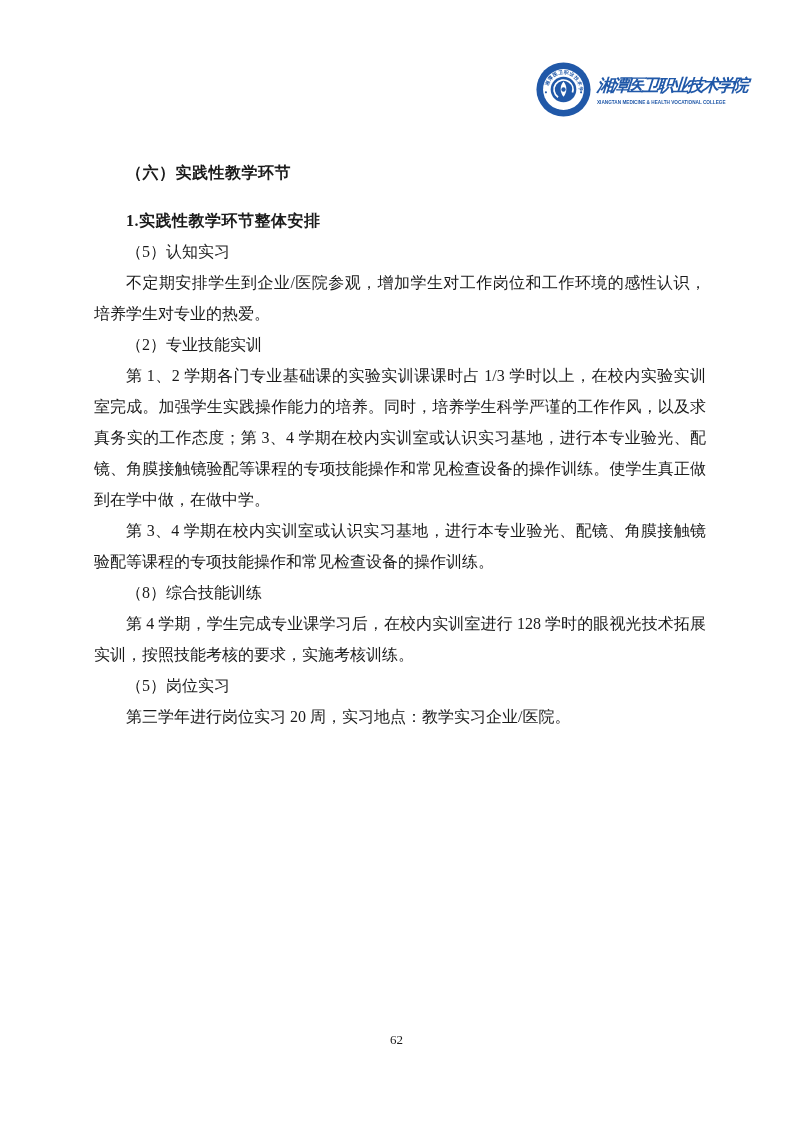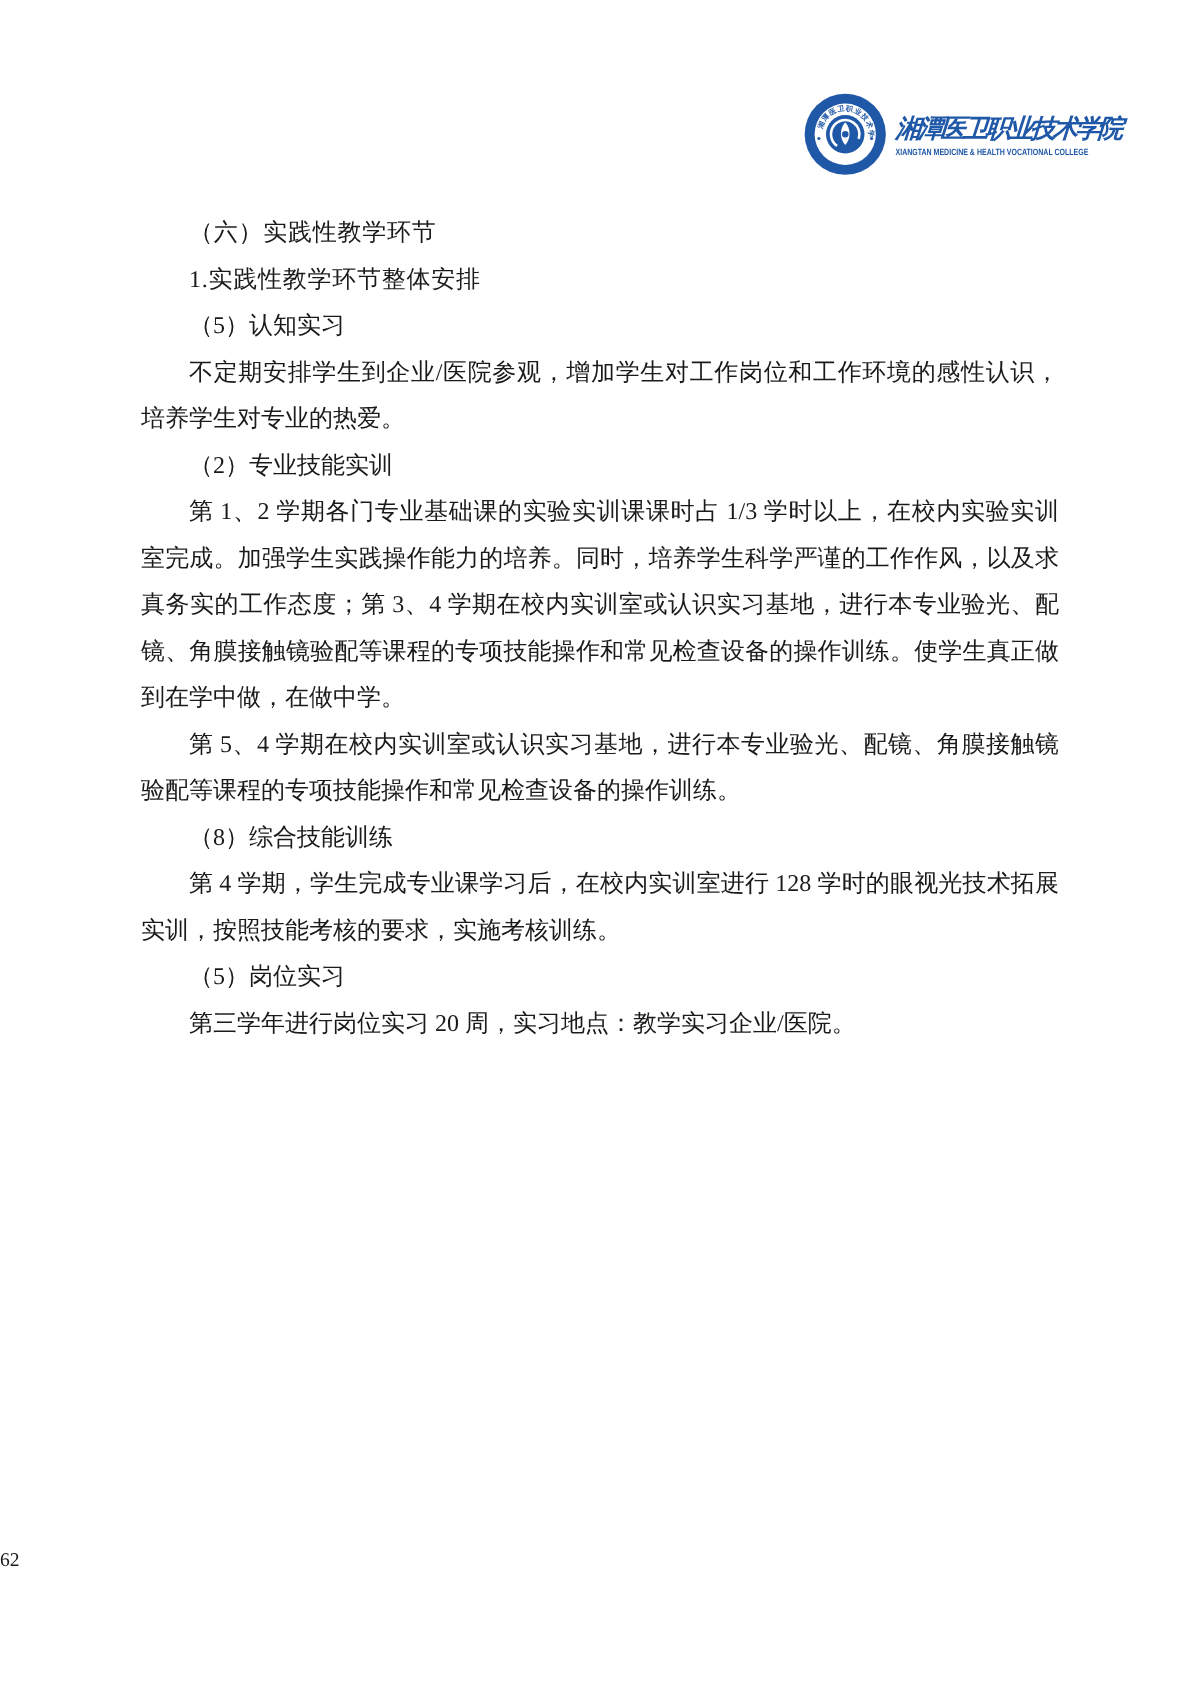--- a/index.html
+++ b/index.html
@@ -51,38 +51,40 @@
   .content {
     position: absolute;
     left: 94px;
     top: 140px;
     width: 612px;
     font-size: 16px;
     line-height: 31px;
     color: var(--ink, #1a1a1a);
   }
   .heading1, .heading2 {
-    font-weight: normal;
+    font-weight: bold;
     text-indent: 2em;
     letter-spacing: 0.5px;
+    margin-top: 17px;
   }
   .para {
     text-indent: 2em;
     text-align: justify;
   }
   .item {
     text-indent: 2em;
   }
 
   
   .page-number {
     position: absolute;
     top: 1032px;
     left: 0;
     width: 100%;
+    text-align: center;
     font-size: 13px;
     color: var(--ink, #1a1a1a);
   }
 </style>
 </head>
 <body>
 
 <div class="page">
 
   <div class="logo">
@@ -112,21 +114,21 @@
     <div class="heading1">（六）实践性教学环节</div>
     <div class="heading2">1.实践性教学环节整体安排</div>
 
 
     <p class="item">（5）认知实习</p>
     <p class="para">不定期安排学生到企业/医院参观，增加学生对工作岗位和工作环境的感性认识，培养学生对专业的热爱。</p>
 
     <p class="item">（2）专业技能实训</p>
     <p class="para">第 1、2 学期各门专业基础课的实验实训课课时占 1/3 学时以上，在校内实验实训室完成。加强学生实践操作能力的培养。同时，培养学生科学严谨的工作作风，以及求真务实的工作态度；第 3、4 学期在校内实训室或认识实习基地，进行本专业验光、配镜、角膜接触镜验配等课程的专项技能操作和常见检查设备的操作训练。使学生真正做到在学中做，在做中学。</p>
 
-    <p class="para">第 5、4 学期在校内实训室或认识实习基地，进行本专业验光、配镜、角膜接触镜验配等课程的专项技能操作和常见检查设备的操作训练。</p>
+    <p class="para">第 3、4 学期在校内实训室或认识实习基地，进行本专业验光、配镜、角膜接触镜验配等课程的专项技能操作和常见检查设备的操作训练。</p>
 
     <p class="item">（8）综合技能训练</p>
     <p class="para">第 4 学期，学生完成专业课学习后，在校内实训室进行 128 学时的眼视光技术拓展实训，按照技能考核的要求，实施考核训练。</p>
 
     <p class="item">（5）岗位实习</p>
     <p class="para">第三学年进行岗位实习 20 周，实习地点：教学实习企业/医院。</p>
   </div>
 
   <div class="page-number">62</div>
 

